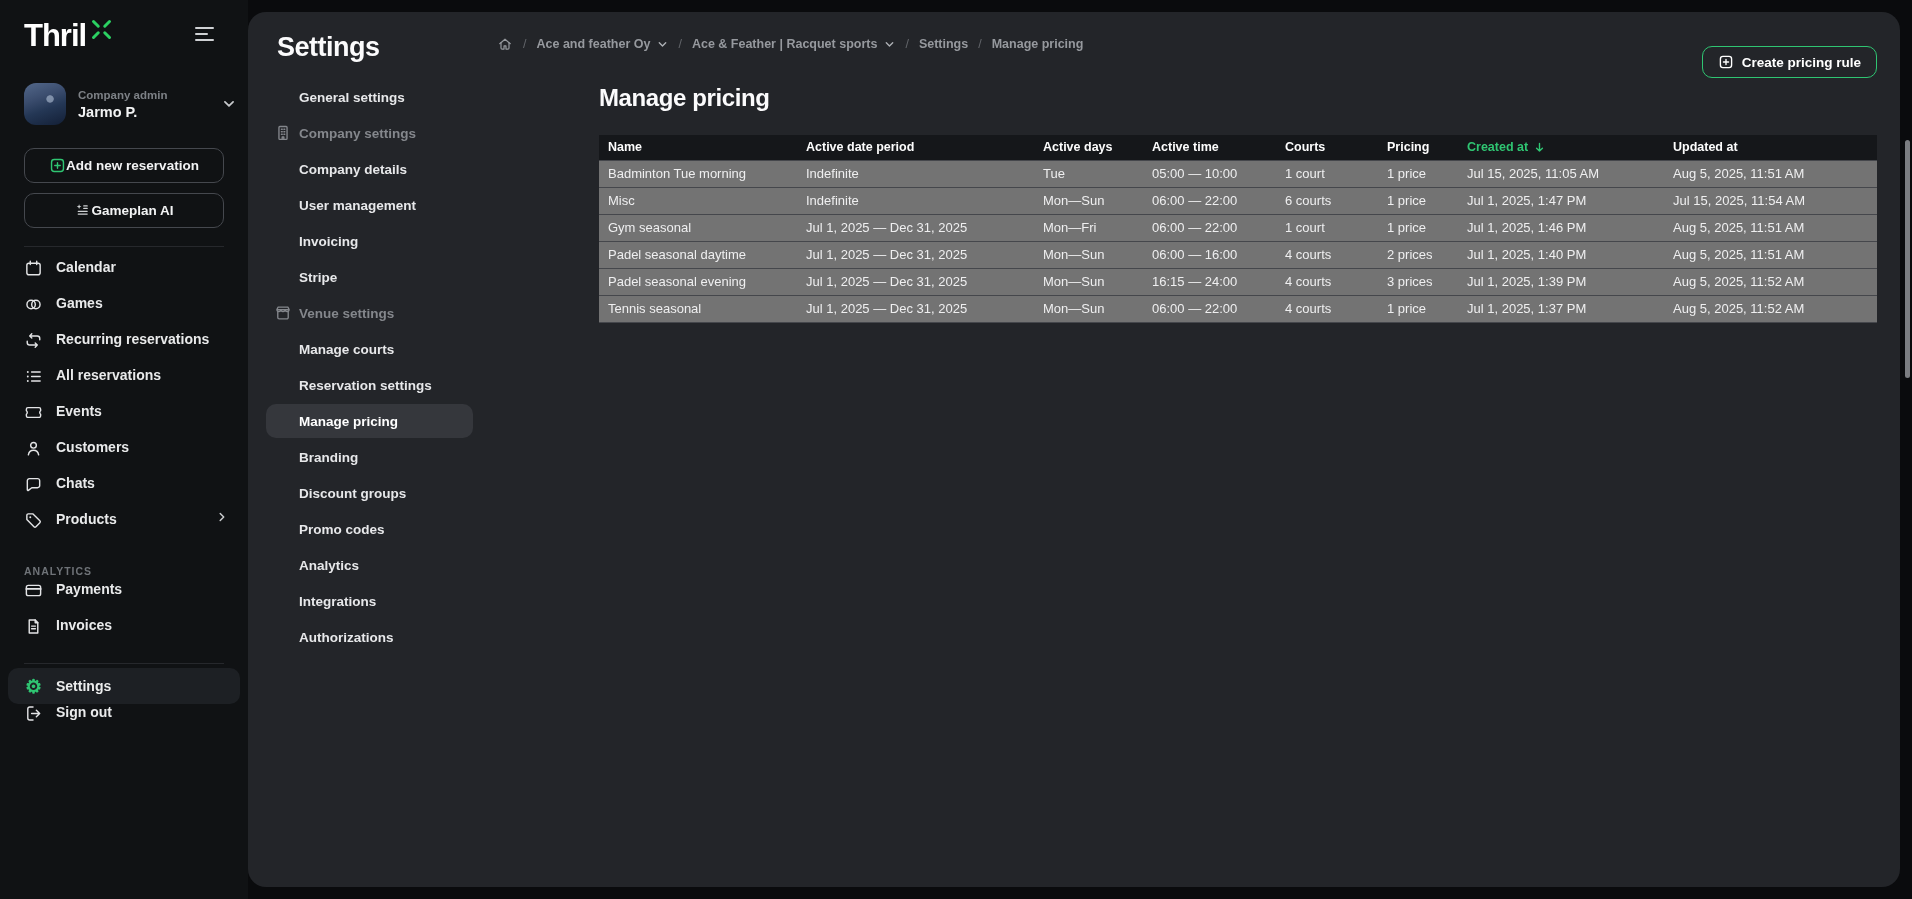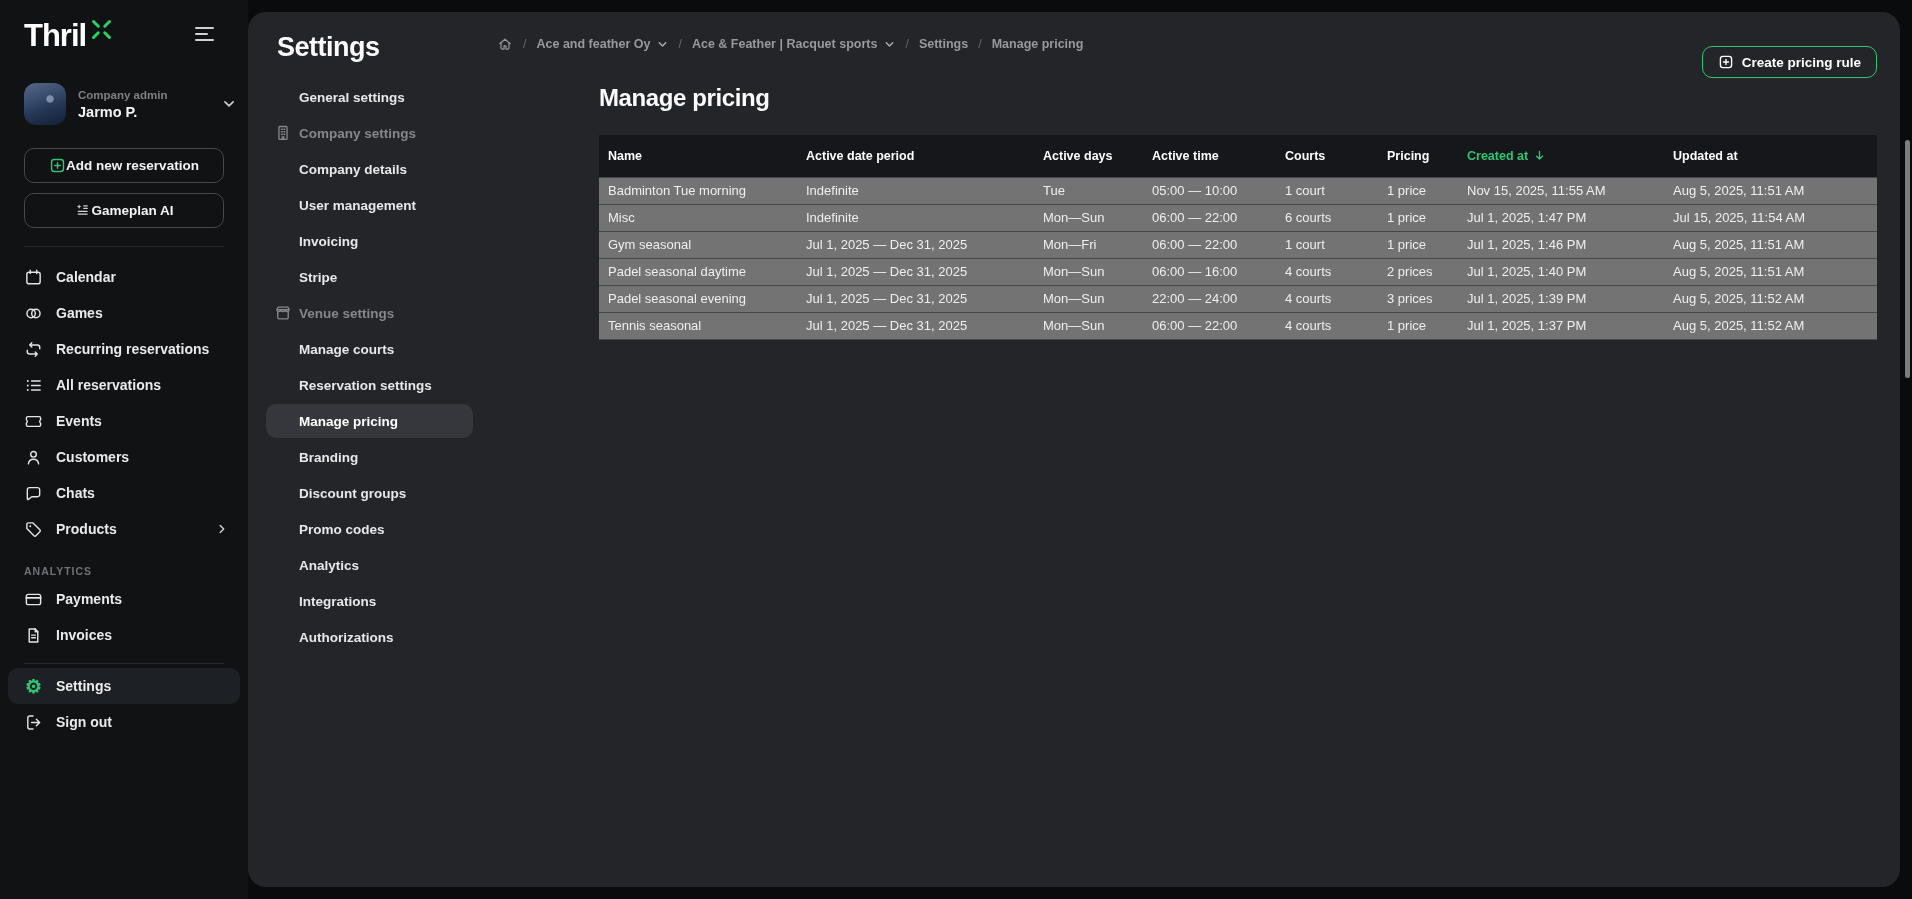--- a/index.html
+++ b/index.html
@@ -36,21 +36,21 @@
     color:#f2f3f4; font-size:13.5px; font-weight:700; cursor:pointer; font-family:inherit; }
   .side-btn.first { margin-top:22px; }
   .side-btn + .side-btn { margin-top:10px; }
   .btn-ico-green { color:#2fc572; }
   .btn-ico-dim { color:#cfd2d4; }
 
   .side-divider { border:none; border-top:1px solid #26282c; margin:18px 24px 12px; }
   .side-divider.tight { margin:10px 24px 4px; }
 
   .snav { list-style:none; margin:0; padding:0; }
-  .snav li { display:flex; align-items:center; gap:13px; height:36px; padding:0 20px 0 24px;
+  .snav li { display:flex; gap:13px; height:36px; padding:0 20px 0 24px;
     font-size:14px; font-weight:600; color:#e9eaeb; cursor:pointer; }
   .snav li .nav-ico { color:#e3e4e6; flex:0 0 19px; }
   .snav .spacer { flex:1; }
   .chev-right { color:#caccce; }
 
   .section-label { padding:0 24px; margin-top:18px; margin-bottom:4px; font-size:10.5px;
     letter-spacing:1px; color:#6f7378; font-weight:700; }
 
   .side-active { margin:0 8px; height:36px; border-radius:10px; background:#1d2024;
     display:flex; align-items:center; gap:13px; padding:0 16px; font-size:14px; font-weight:600; cursor:pointer; }
@@ -81,21 +81,21 @@
   .create-btn { position:absolute; top:34px; right:23px; display:flex; align-items:center; gap:8px;
     height:32px; padding:0 15px; border:1px solid #2fc572; border-radius:10px; background:transparent;
     color:#ffffff; font-size:13.5px; font-weight:700; cursor:pointer; font-family:inherit; }
 
   .page-title { position:absolute; left:351px; top:72px; margin:0; font-size:24px; font-weight:800;
     letter-spacing:-0.4px; color:#fbfbfc; }
 
   
   .table-wrap { position:absolute; left:351px; top:123px; right:23px; }
   table { width:100%; border-collapse:collapse; table-layout:fixed; }
-  thead th { background:#15171a; height:42px; text-align:left; font-size:12.5px; font-weight:700;
+  thead th { background:#15171a; height:25px; text-align:left; font-size:12.5px; font-weight:700;
     color:#fdfdfd; padding:0 4px 0 9px; white-space:nowrap; }
   thead th.sorted { color:#2fc572; }
   thead th .th-inner { display:flex; align-items:center; gap:5px; }
   tbody tr { background:#737373; cursor:pointer; }
   tbody td { height:27px; padding:0 4px 0 9px; border-top:1px solid #45474c; font-size:13px;
     font-weight:500; color:#efeff0; white-space:nowrap; overflow:hidden; }
   tbody tr:last-child td { border-bottom:1px solid #45474c; }
 
   .scroll-thumb { position:absolute; right:2px; top:140px; width:5px; height:238px;
     border-radius:3px; background:#7b7d81; }
@@ -464,21 +464,21 @@
         </tr>
       </thead>
       <tbody>
           <tr>
     <td>Badminton Tue morning</td>
             <td>Indefinite</td>
             <td>Tue</td>
             <td>05:00 — 10:00</td>
             <td>1 court</td>
             <td>1 price</td>
-            <td>Nov 15, 2025, 11:55 AM</td>
+            <td>Jul 15, 2025, 11:05 AM</td>
             <td>Aug 5, 2025, 11:51 AM</td>
   </tr>
           <tr>
     <td>Misc</td>
             <td>Indefinite</td>
             <td>Mon—Sun</td>
             <td>06:00 — 22:00</td>
             <td>6 courts</td>
             <td>1 price</td>
             <td>Jul 1, 2025, 1:47 PM</td>
@@ -501,21 +501,21 @@
             <td>06:00 — 16:00</td>
             <td>4 courts</td>
             <td>2 prices</td>
             <td>Jul 1, 2025, 1:40 PM</td>
             <td>Aug 5, 2025, 11:51 AM</td>
   </tr>
           <tr>
     <td>Padel seasonal evening</td>
             <td>Jul 1, 2025 — Dec 31, 2025</td>
             <td>Mon—Sun</td>
-            <td>22:00 — 24:00</td>
+            <td>16:15 — 24:00</td>
             <td>4 courts</td>
             <td>3 prices</td>
             <td>Jul 1, 2025, 1:39 PM</td>
             <td>Aug 5, 2025, 11:52 AM</td>
   </tr>
           <tr>
     <td>Tennis seasonal</td>
             <td>Jul 1, 2025 — Dec 31, 2025</td>
             <td>Mon—Sun</td>
             <td>06:00 — 22:00</td>

